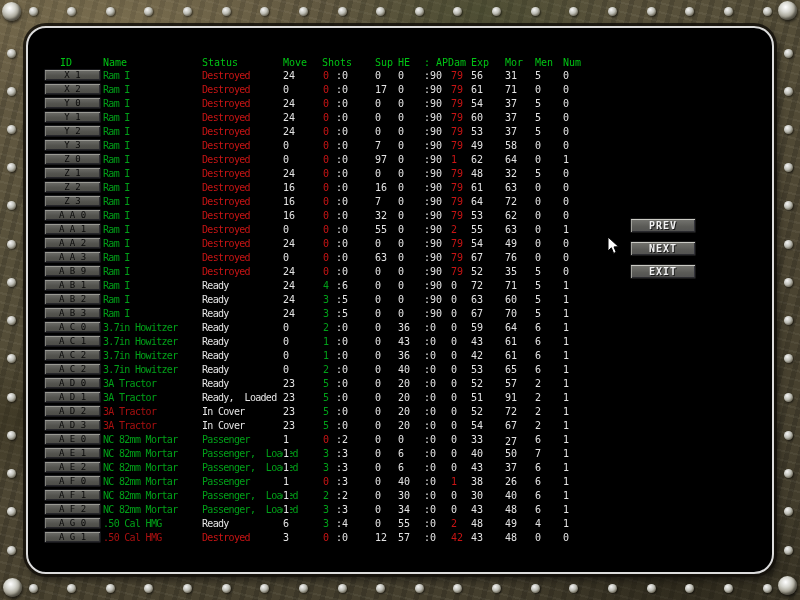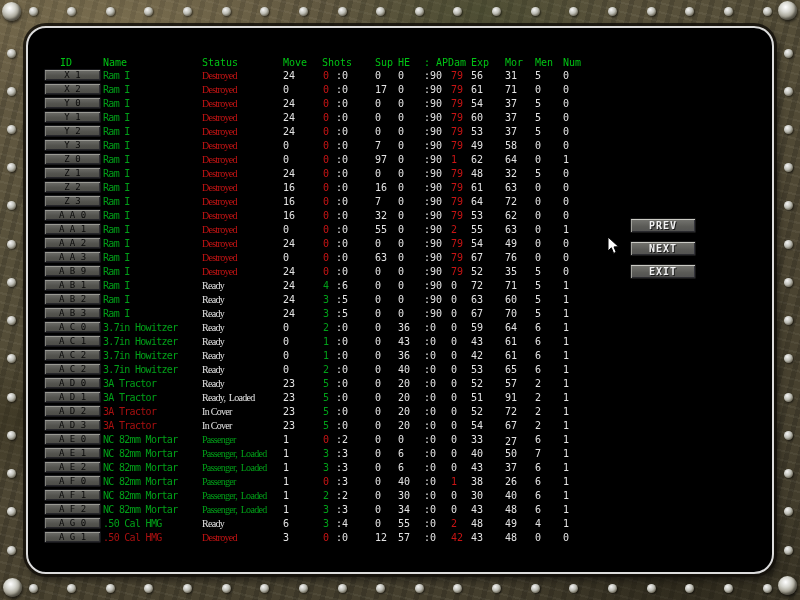--- a/index.html
+++ b/index.html
@@ -42,21 +42,21 @@
   .row{position:absolute;left:0;width:800px;height:14px;}
   .idbtn{
     position:absolute;left:44px;top:0;width:57px;height:12px;
     background:linear-gradient(180deg,#6e6e6a,#54544f 55%,#4a4a45);
     border:1px solid #17171a;border-radius:1px;
     box-shadow:inset 0 1px 0 #9a9a94, inset 1px 0 0 #80807a, inset 0 -1px 0 #26262a, inset -1px 0 0 #2e2e32, 2px 2px 0 rgba(0,0,0,.9);
     color:#0a0a0a;font-size:9px;line-height:10px;text-align:center;
     font-family:inherit;letter-spacing:0;padding:0;cursor:pointer;box-sizing:border-box;
   }
   .mv{background:#000;z-index:2;padding-right:1px;}
-  .st{z-index:1;font-family:Liberation Serif, serif;}
+  .st{z-index:1;}
   
   .navbtn{
     position:absolute;left:630px;width:66px;height:15px;
     background:linear-gradient(180deg,#757570,#5a5a56 60%,#515150);
     border:1px solid #181818;border-radius:1px;
     box-shadow:inset 0 1px 0 #cacac4, inset 1px 0 0 #a2a29c, inset 0 -1px 0 #2a2a2e, inset -1px 0 0 #33333a, 3px 3px 0 rgba(0,0,0,.95);
     color:#f2f2f2;font-size:10px;line-height:13px;text-align:center;
     font-family:inherit;font-weight:bold;letter-spacing:1px;
     text-shadow:1px 1px 0 #1a1a1a;padding:0;cursor:pointer;box-sizing:border-box;
   }

